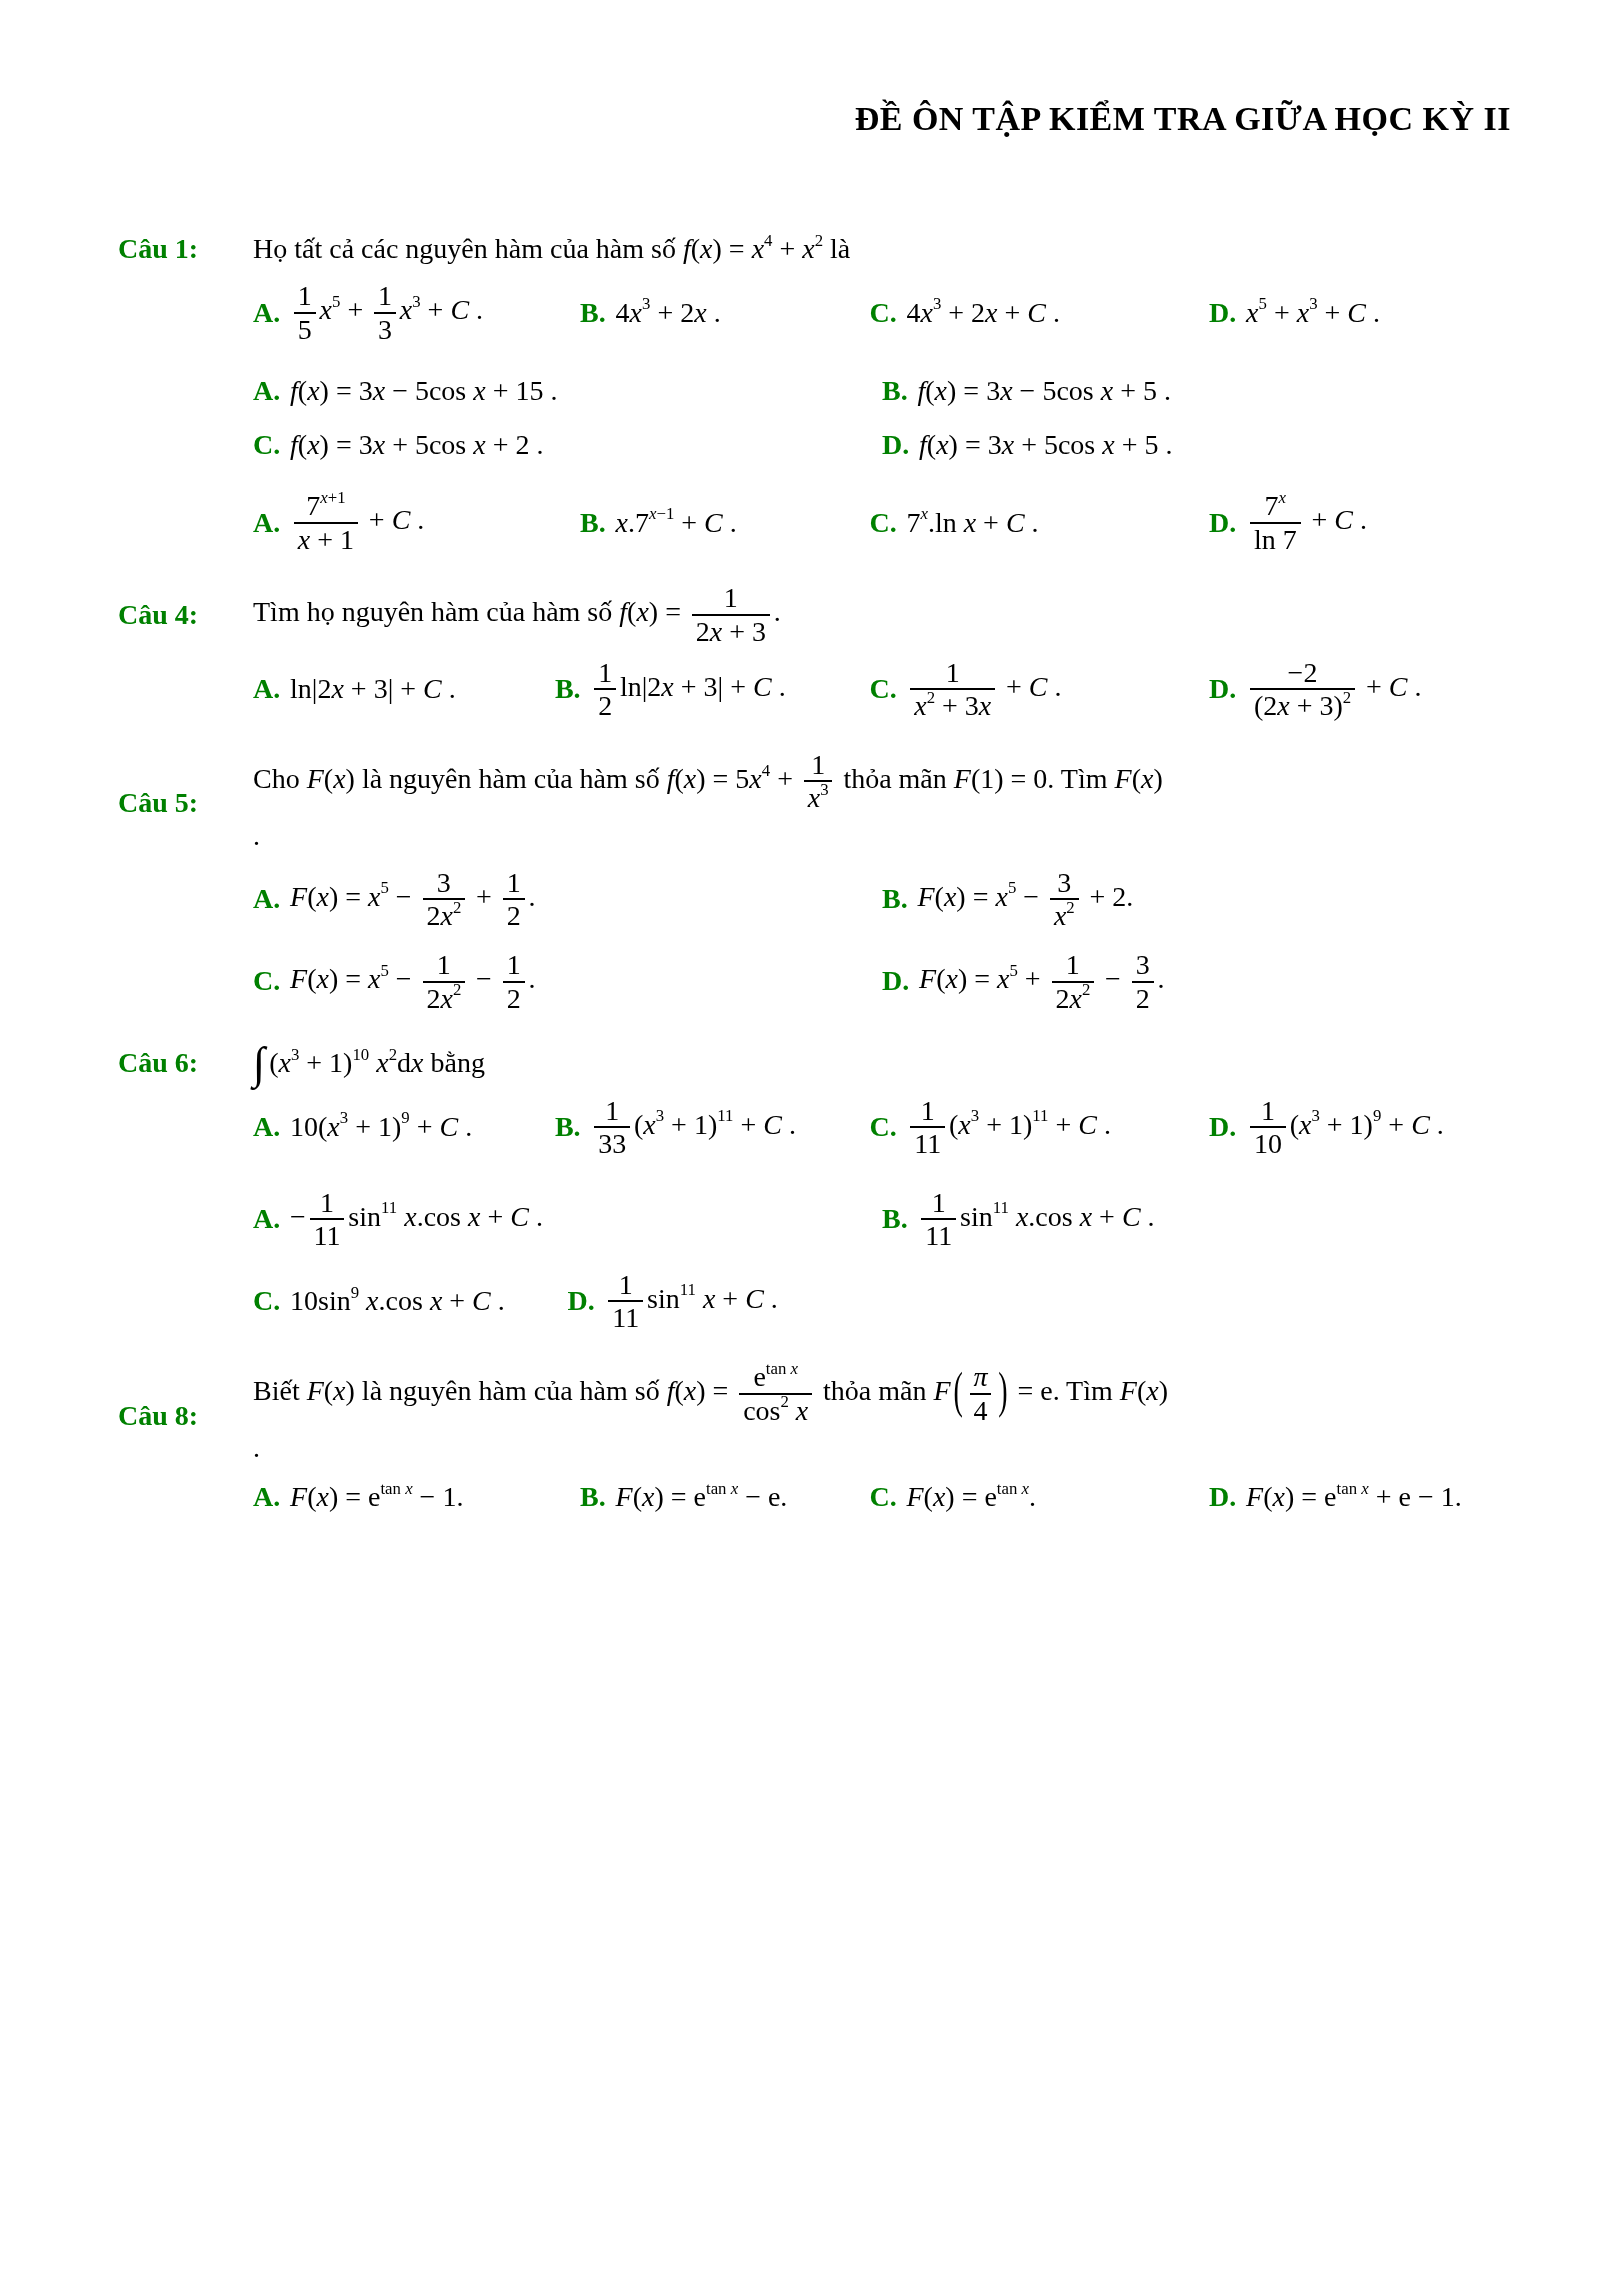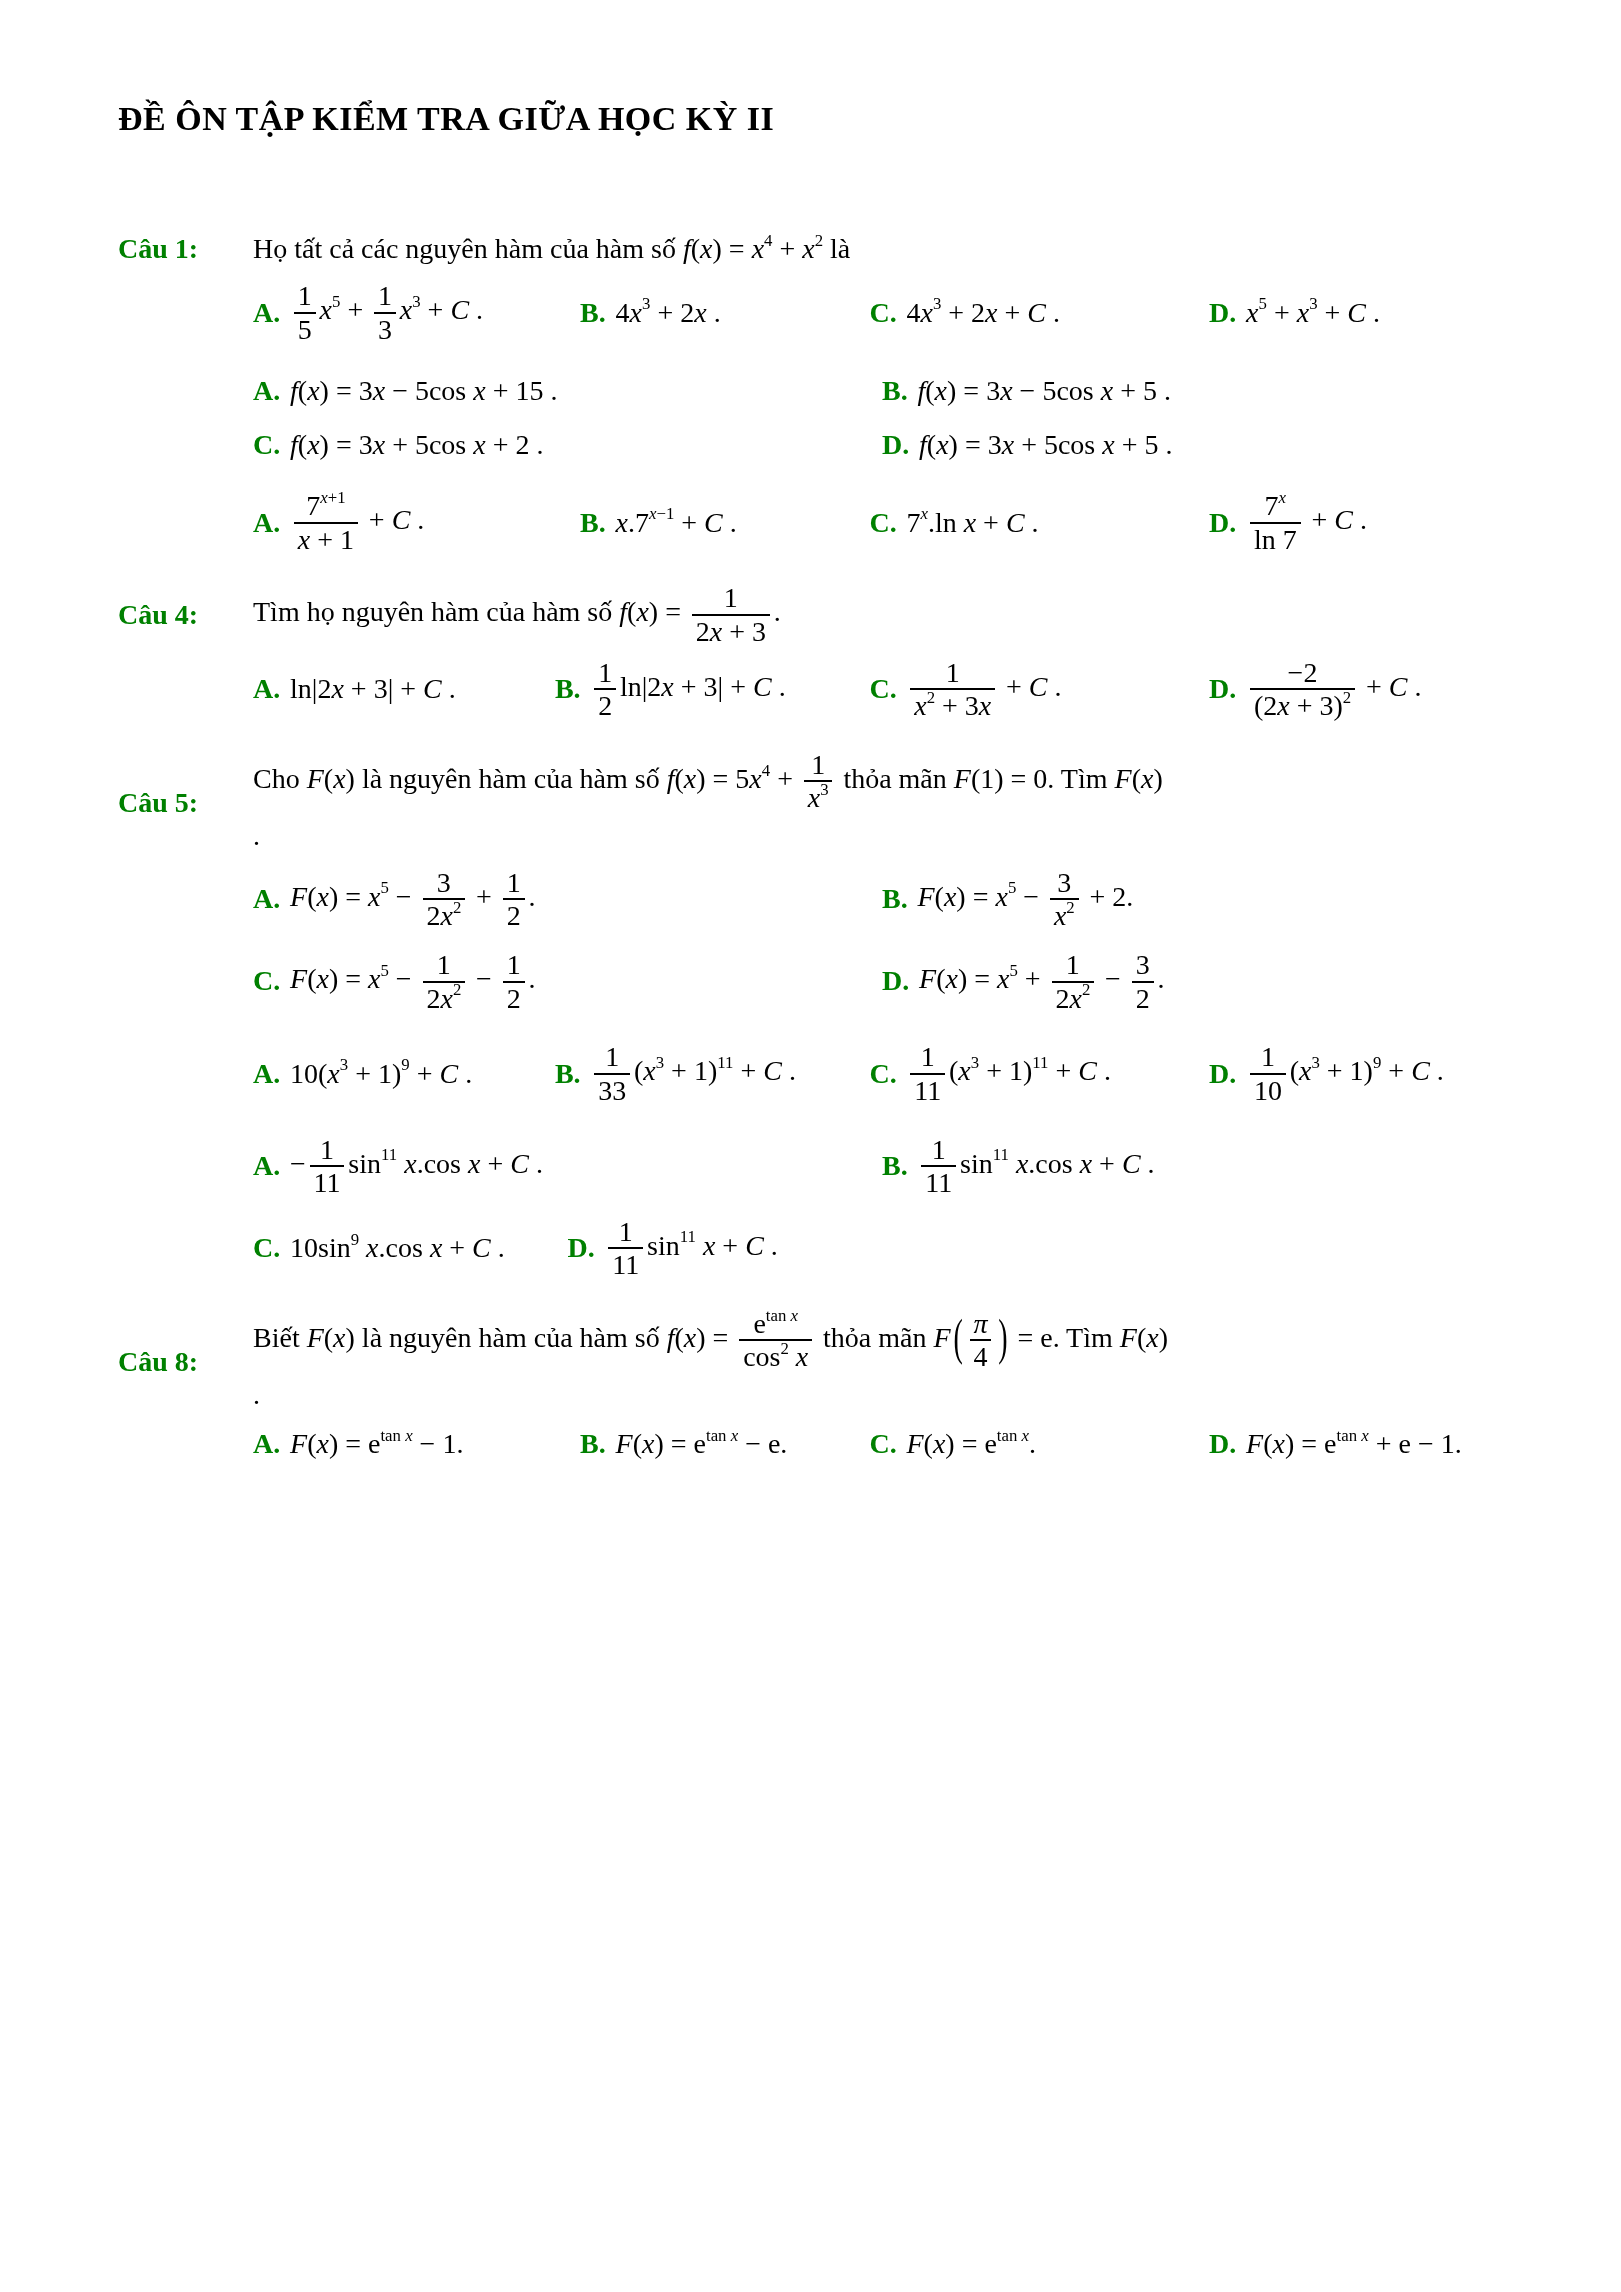--- a/index.html
+++ b/index.html
@@ -4,21 +4,21 @@
 <style>
   :root{ --green:#008000; }
   html,body{margin:0;padding:0;}
   body{
     width:1621px;height:2293px;background:#ffffff;color:#000;
     font-family:"Liberation Serif","DejaVu Serif",serif;
     font-size:28px;line-height:1.45;
     -webkit-font-smoothing:antialiased;
   }
   .sheet{box-sizing:border-box;width:1621px;height:2293px;padding:94px 110px 39px 118px;overflow:hidden;}
-  .titles{text-align:left;margin-bottom:84px;}
+  .titles{text-align:right;margin-bottom:84px;}
   .title-line{font-weight:bold;font-size:34px;letter-spacing:0.5px;}
   .title-line + .title-line{margin-top:27.4px;}
   .question{margin-bottom:27.4px;}
   .q-head{display:flex;align-items:center;line-height:1.55;}
   .q-label{flex:0 0 135px;color:var(--green);font-weight:bold;white-space:nowrap;}
   .q-body{flex:1;min-width:0;}
   .opts{margin-left:135px;margin-top:9.8px;display:flex;flex-wrap:wrap;align-items:center;row-gap:17.6px;}
   .opt{display:flex;align-items:center;box-sizing:border-box;padding-right:11.8px;line-height:1.3;}
   .opt-letter{color:var(--green);font-weight:bold;margin-right:9.8px;white-space:nowrap;}
   .opt-body{white-space:nowrap;}
@@ -213,20 +213,24 @@
                 <span class="d">2<i>x</i><sup>2</sup></span>
               </span> − <span class="fr">
                 <span class="n">3</span>
                 <span class="d">2</span>
               </span>.</span>
   </div>
 </div>
   </div>
 
   <div class="question">
+    <div class="q-head">
+      <span class="q-label">Câu 6:</span>
+      <span class="q-body"><span class="int">∫</span>(<i>x</i><sup>3</sup> + 1)<sup>10</sup> <i>x</i><sup>2</sup>d<i>x</i> bằng</span>
+    </div>
     <div class="opts">
   <div class="opt" style="width: 24%;">
     <span class="opt-letter">A.</span>
     <span class="opt-body">10(<i>x</i><sup>3</sup> + 1)<sup>9</sup> + <i>C</i> .</span>
   </div>
 
   <div class="opt" style="width: 25%;">
     <span class="opt-letter">B.</span>
     <span class="opt-body"><span class="fr">
                 <span class="n">1</span>

